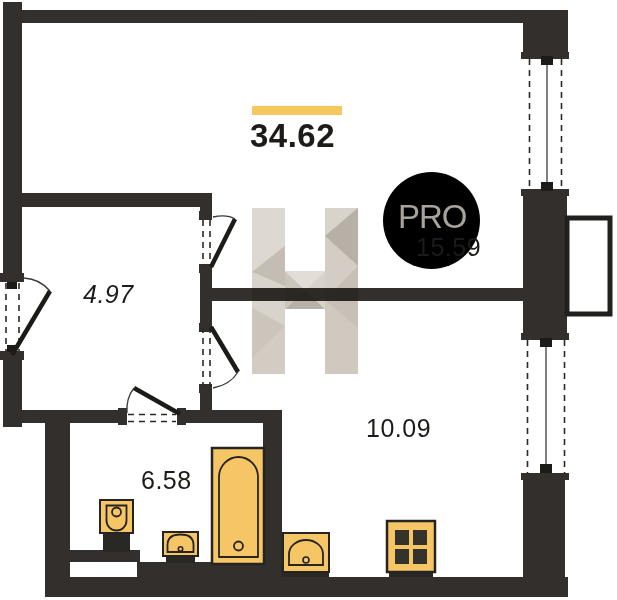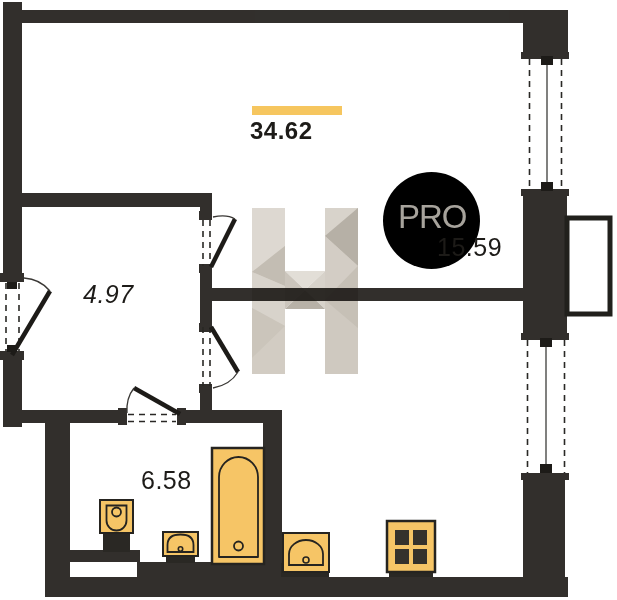--- a/index.html
+++ b/index.html
@@ -14,27 +14,27 @@
   .lbl{
     position:absolute;
     color:#1d1b18;
     font-size:25px;
     letter-spacing:0.5px;
     white-space:nowrap;
     user-select:none;
   }
   .lbl.total{
     left:250px;top:117px;
-    font-size:24px;font-weight:bold;letter-spacing:0.5px;
+    font-size:33px;font-weight:bold;letter-spacing:0.5px;
   }
   .accent-bar{
     position:absolute;left:252px;top:106px;
     width:90px;height:9px;background:#f6c65f;
   }
-  .lbl.living{left:437px;top:233px;}
+  .lbl.living{left:416px;top:233px;}
   .lbl.hall{left:83px;top:280px;font-style:italic;}
   .lbl.kitchen{left:366px;top:414px;}
   .lbl.bath{left:141px;top:466px;}
   .badge{
     position:absolute;left:383px;top:172px;
     width:97px;height:97px;border-radius:50%;
     background:#000000;
   }
   .badge span{
     position:absolute;left:15px;top:26px;
@@ -184,15 +184,16 @@
 
   <div class="accent-bar"></div>
   <div class="lbl total">34.62</div>
 
   <div class="badge">
     <span>PRO</span>
   </div>
 
   <div class="lbl living">15.59</div>
   <div class="lbl hall">4.97</div>
+  <div class="lbl kitchen">10.09</div>
   <div class="lbl bath">6.58</div>
 
 </div>
 
 </body></html>

